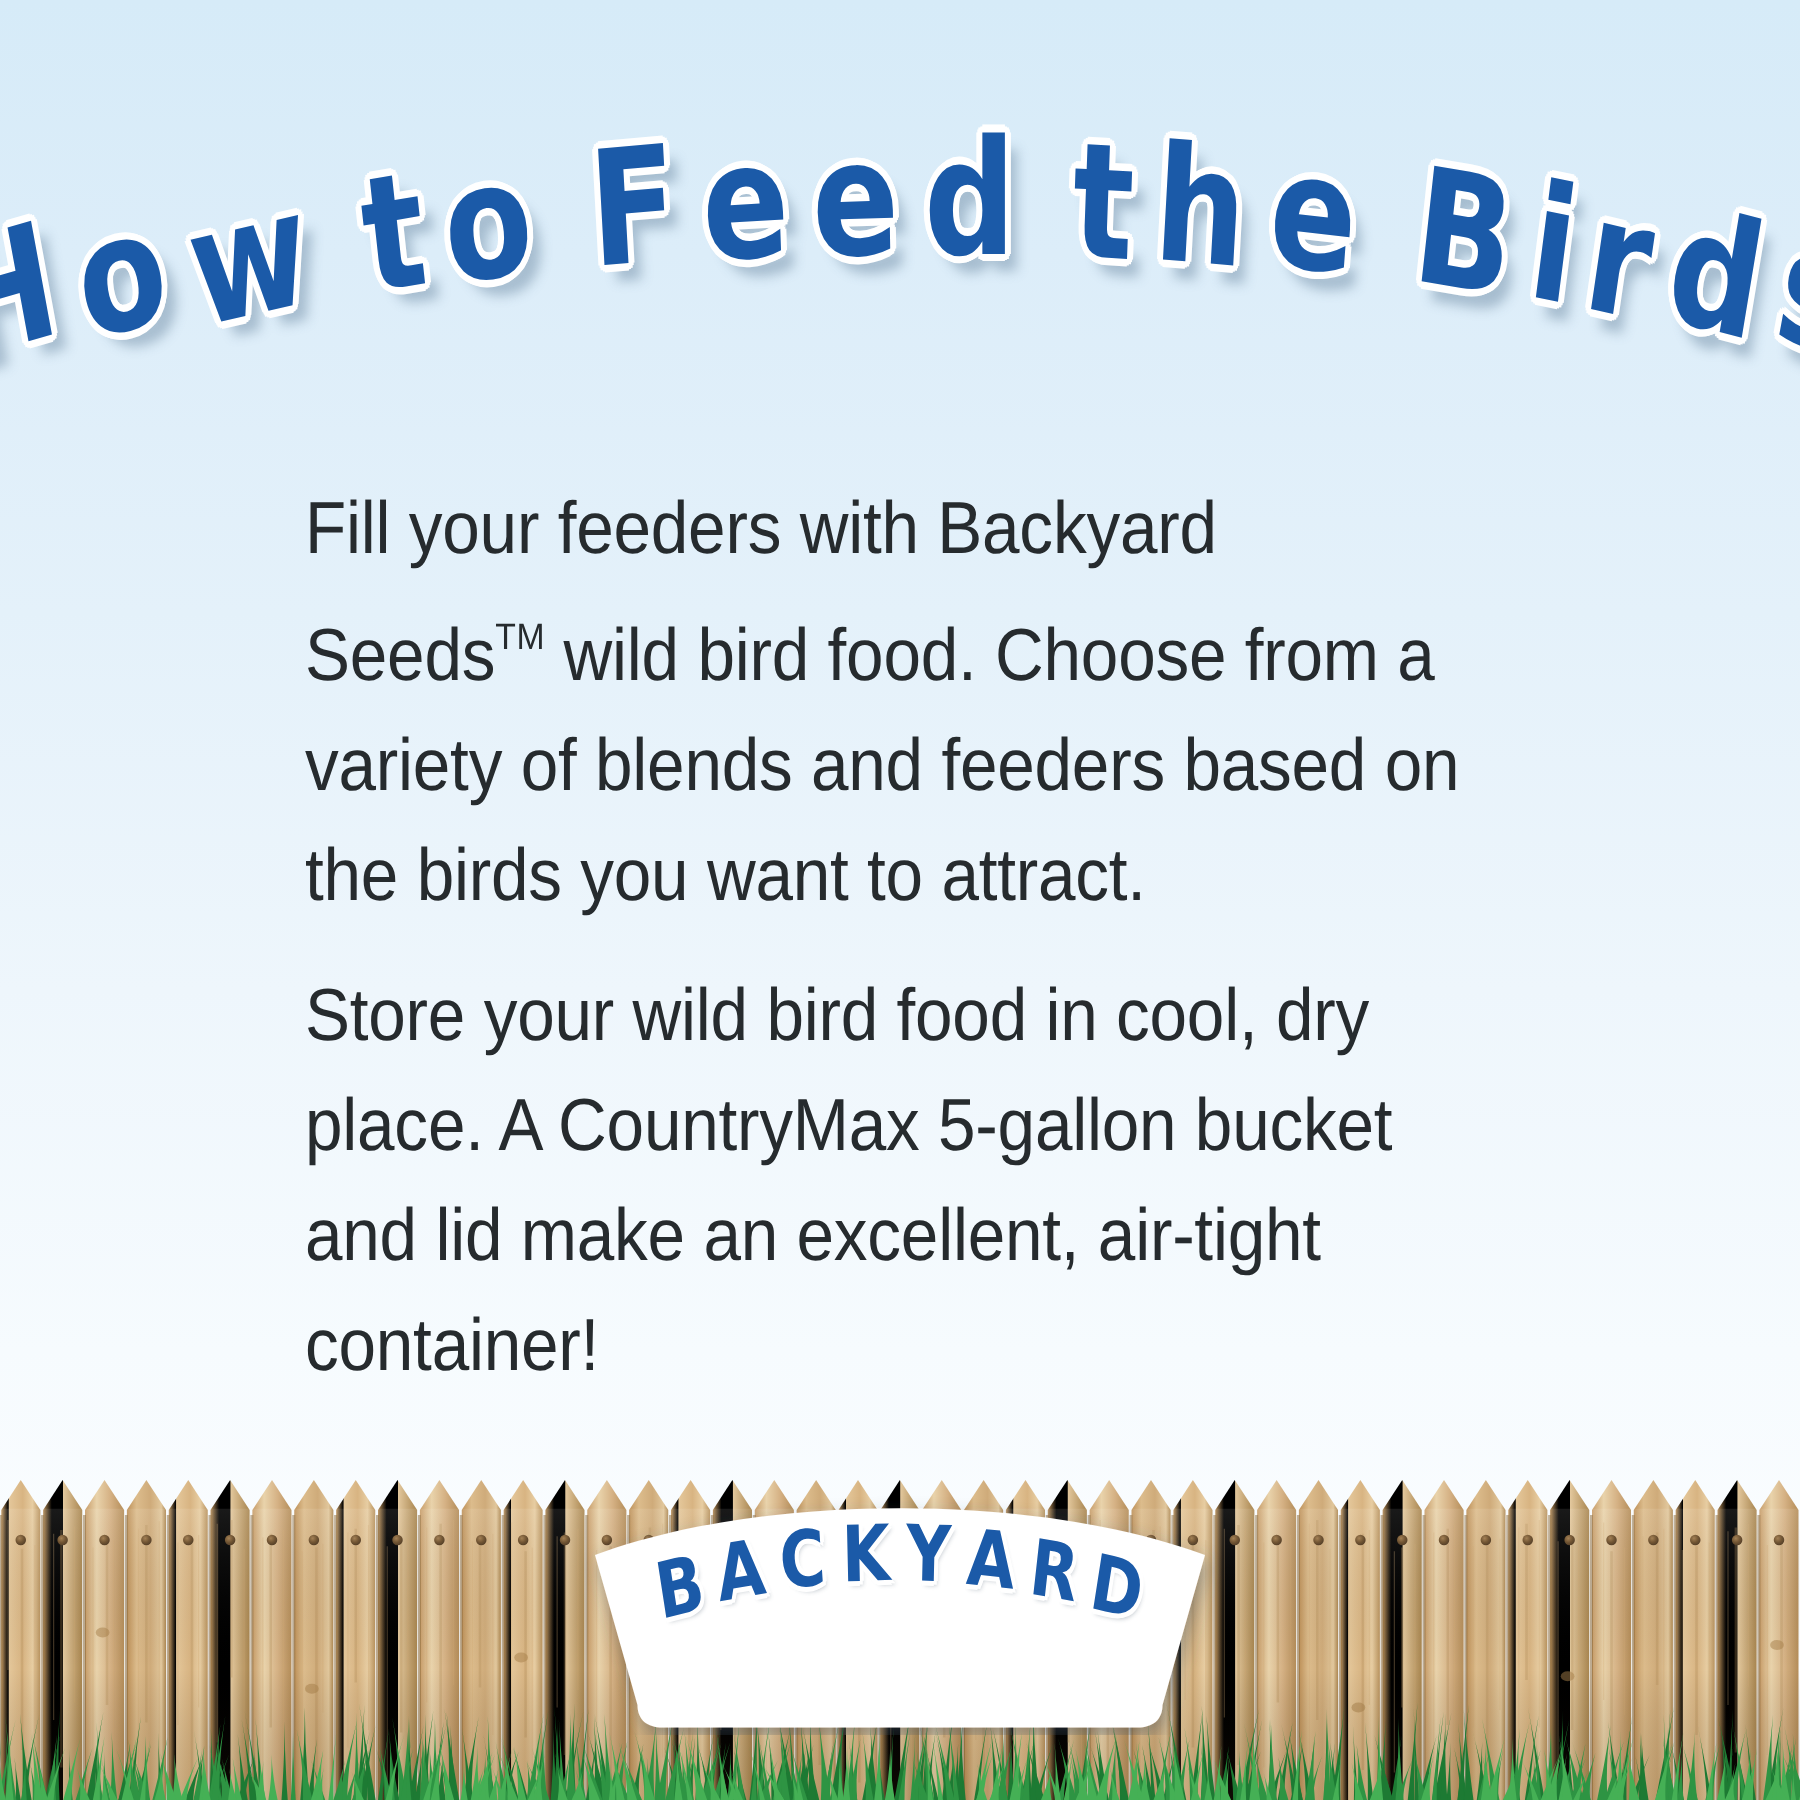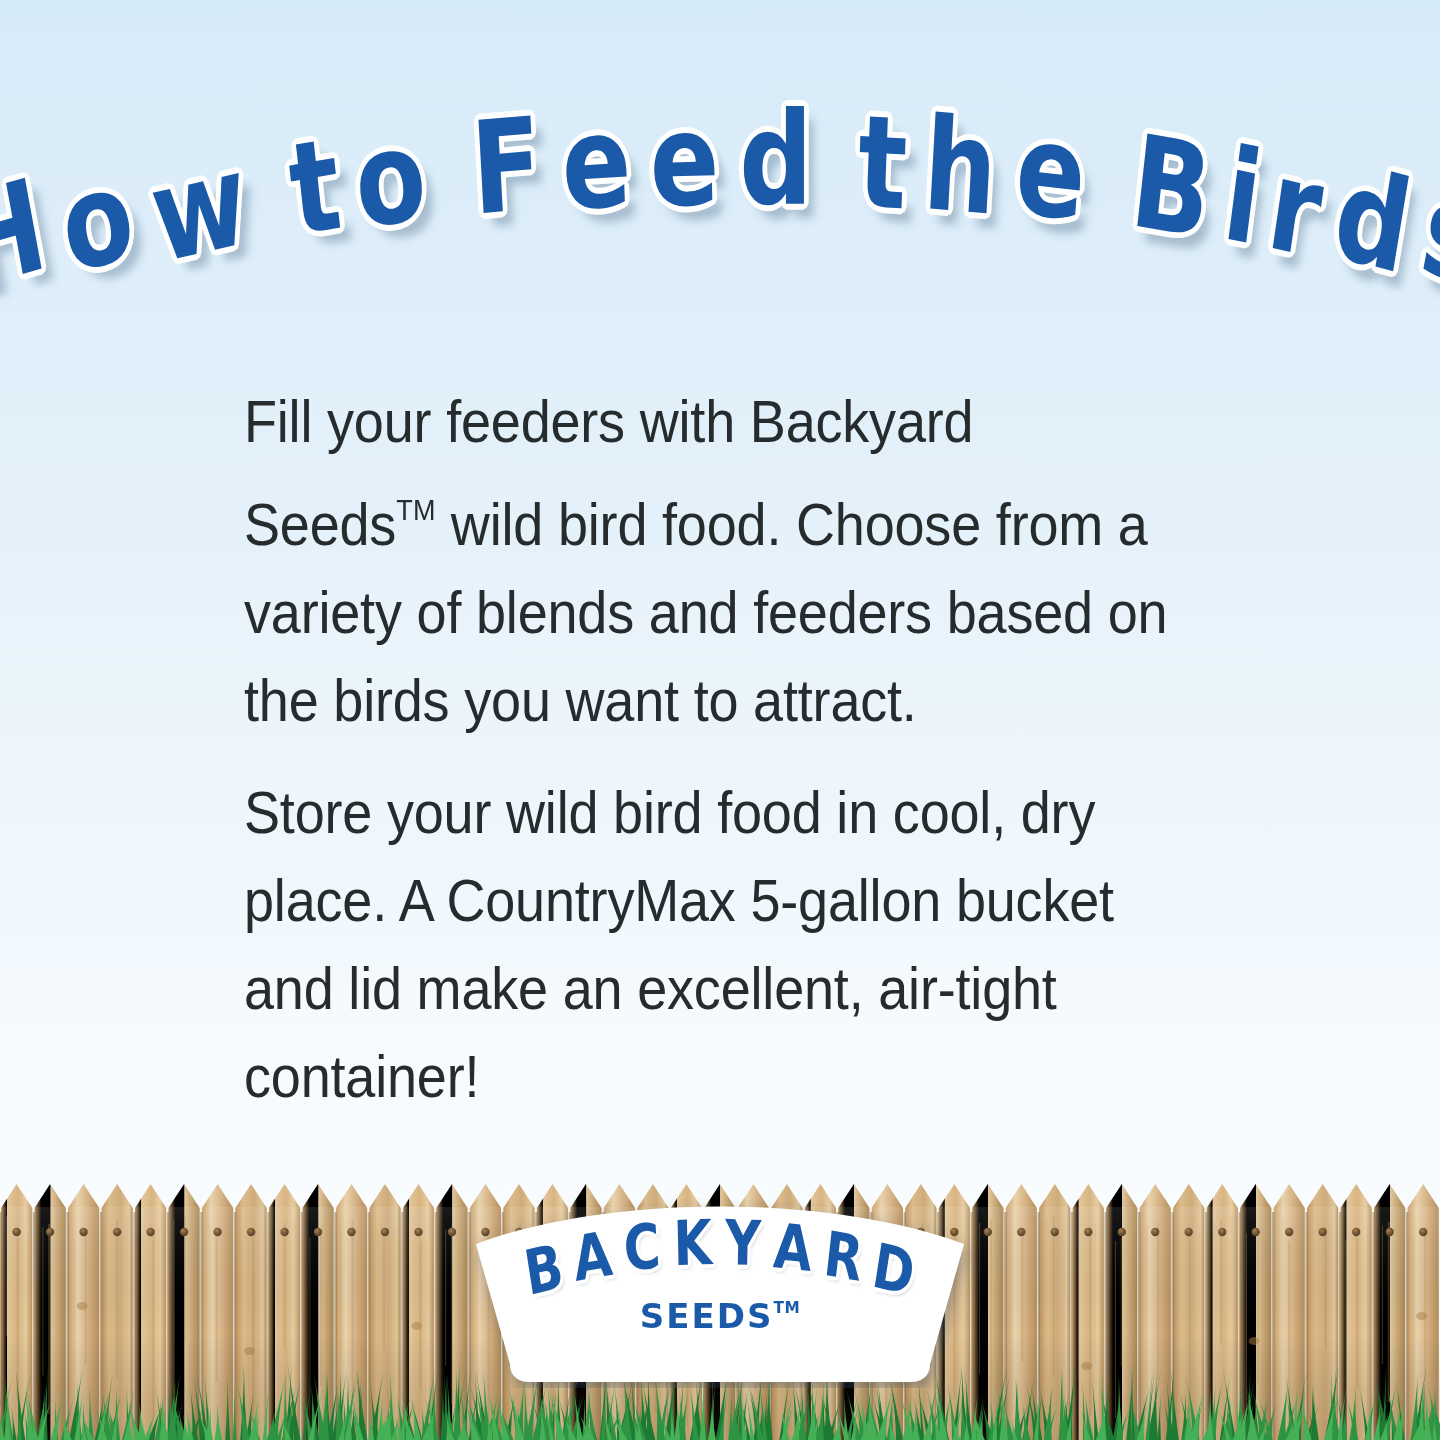--- a/index.html
+++ b/index.html
@@ -1095,19 +1095,16 @@
       <div class="logo-arc" id="logo-arc">
           <span class="lch" style="transform: scaleX(0.8) rotate(-11deg) translateY(26px);">B</span>
           <span class="lch" style="transform: scaleX(0.8) rotate(-7.86deg) translateY(13.3px);">A</span>
           <span class="lch" style="transform: scaleX(0.8) rotate(-4.71deg) translateY(4.8px);">C</span>
           <span class="lch" style="transform: scaleX(0.8) rotate(-1.57deg) translateY(0.5px);">K</span>
           <span class="lch" style="transform: scaleX(0.8) rotate(1.57deg) translateY(0.5px);">Y</span>
           <span class="lch" style="transform: scaleX(0.8) rotate(4.71deg) translateY(4.8px);">A</span>
           <span class="lch" style="transform: scaleX(0.8) rotate(7.86deg) translateY(13.3px);">R</span>
           <span class="lch" style="transform: scaleX(0.8) rotate(11deg) translateY(26px);">D</span>
         </div>
-      <div class="logo-sub">
-        <span>SEEDS</span><span class="tm2">TM</span>
-      </div>
     </div>
   </div>
 
 </div>
 
 </body></html>

